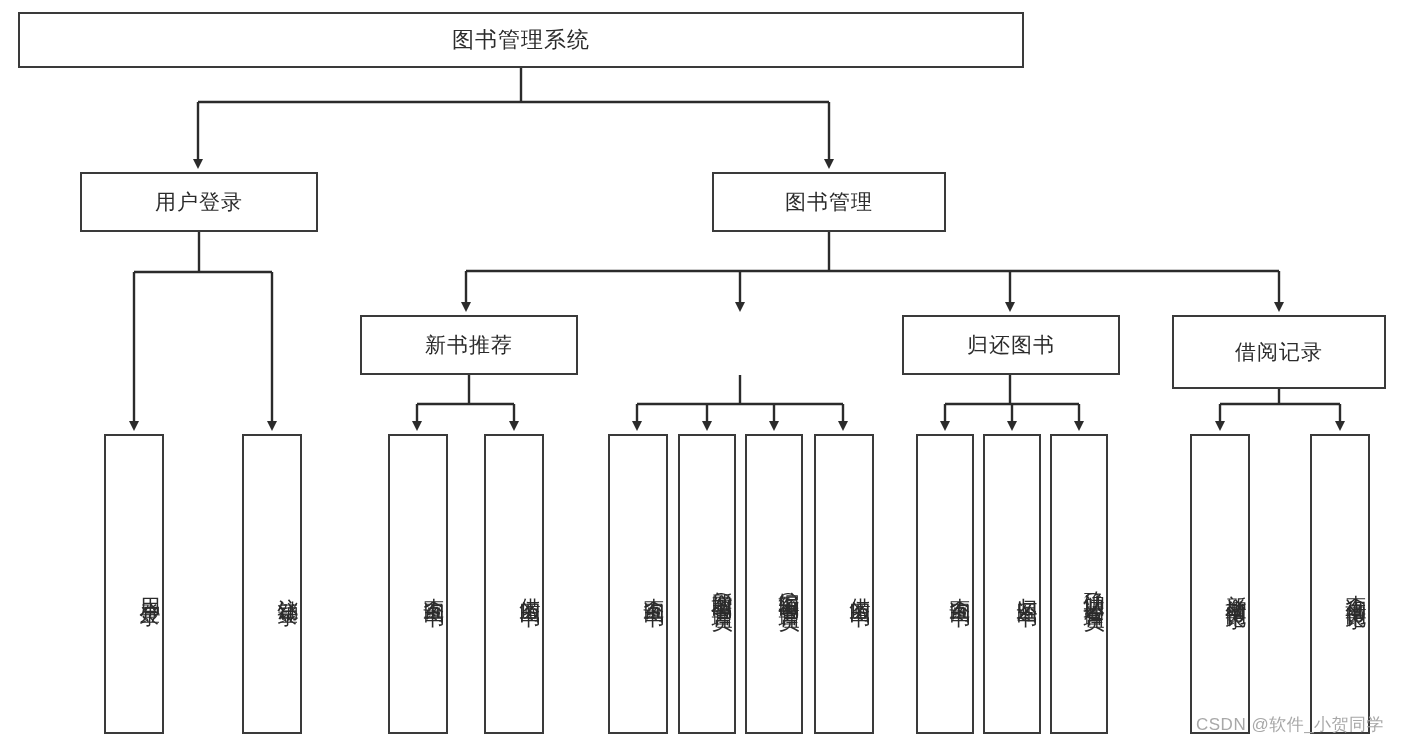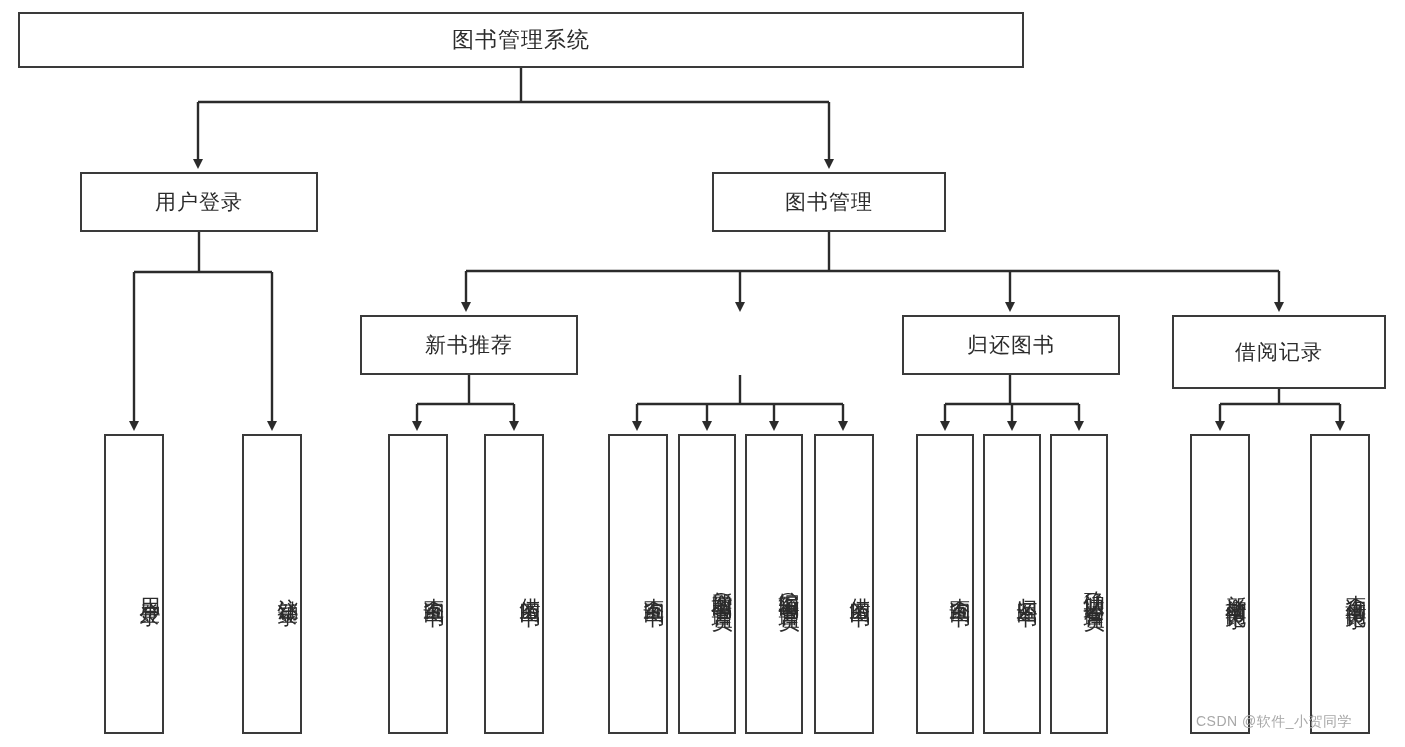--- a/index.html
+++ b/index.html
@@ -52,21 +52,21 @@
   }
   .node-v span {
     writing-mode: vertical-rl;
     text-orientation: upright;
   }
   .root-node {
     font-size: 22px;
   }
   .watermark {
     position: absolute;
-    font-size: 14px;
+    font-size: 17px;
     color: #a8a8a8;
     white-space: nowrap;
     letter-spacing: 0.5px;
   }
 </style>
 </head>
 <body>
 
 <div id="canvas">
 

